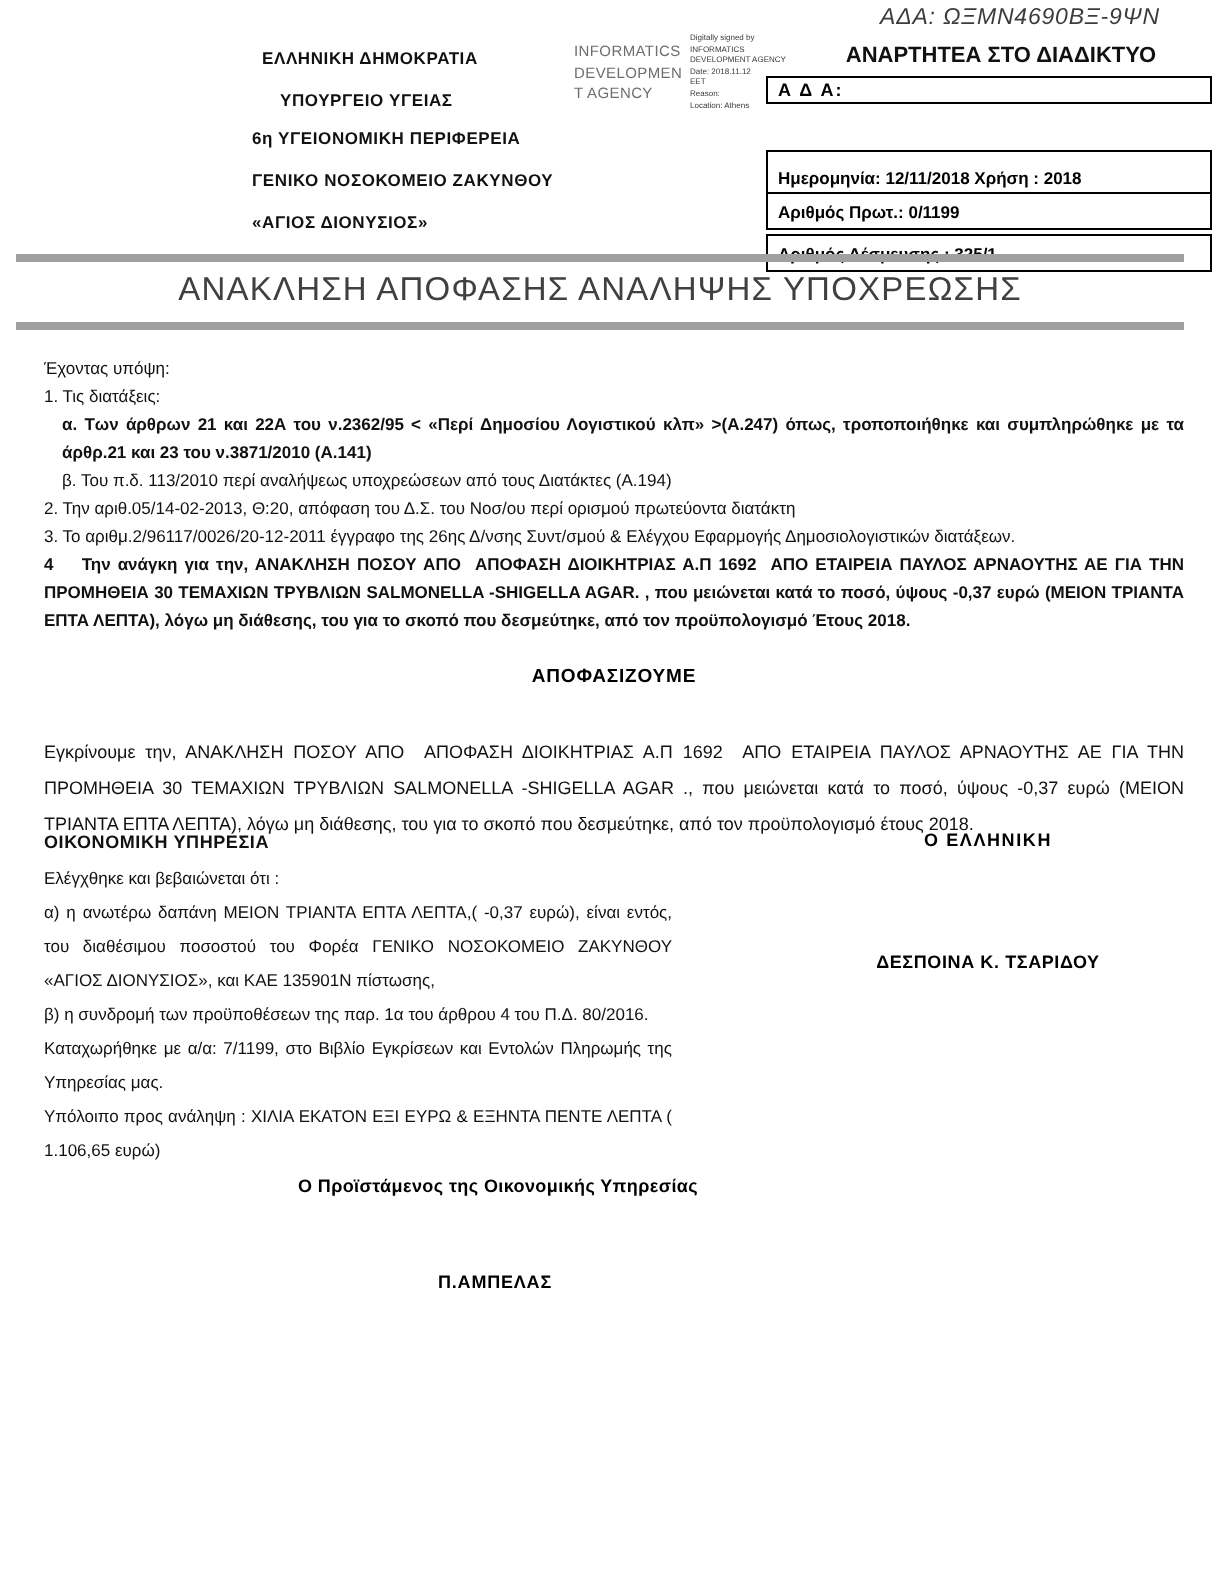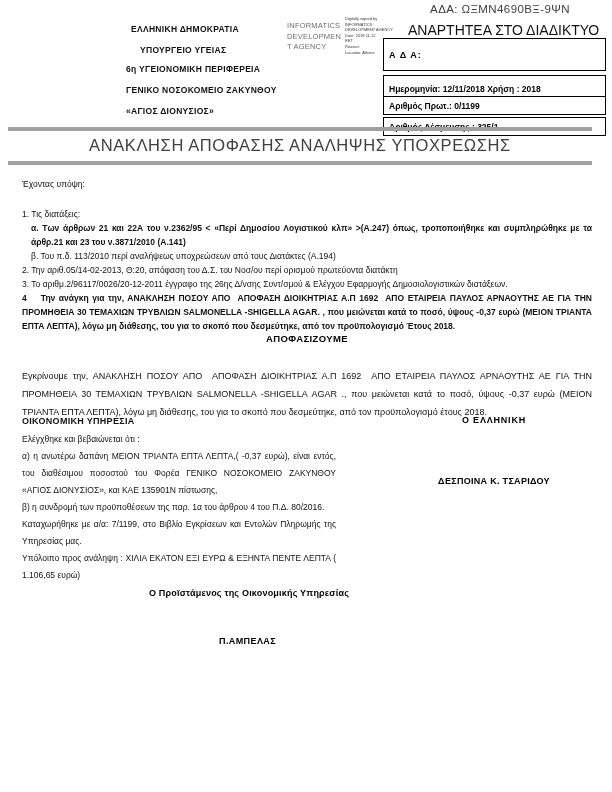--- a/index.html
+++ b/index.html
@@ -16,37 +16,37 @@
   .org .l{position:absolute;white-space:nowrap;letter-spacing:.3px;}
   .org .l1{left:5px;top:0;}
   .org .l2{left:14px;top:21px;}
   .org .l3{left:0;top:40px;}
   .org .l4{left:0;top:61px;}
   .org .l5{left:0;top:82px;}
   
   .stamp-agency{position:absolute;left:287px;top:21px;font-size:7.5px;line-height:10.5px;color:#6e6e6e;letter-spacing:.2px;white-space:pre;}
   .stamp-sig{position:absolute;left:345px;top:16px;font-size:4px;line-height:5.6px;color:#3a3a3a;white-space:pre;}
   
-  .ada-top{position:absolute;left:400px;top:3px;width:200px;text-align:center;font-size:11.5px;color:#3c3c3c;letter-spacing:.4px;white-space:nowrap;}
-  .anartitea{position:absolute;left:408px;top:22px;width:185px;text-align:center;font-weight:normal;font-size:14px;color:#111;white-space:nowrap;}
+  .ada-top{position:absolute;left:410px;top:3px;width:200px;text-align:center;font-size:11.5px;color:#3c3c3c;letter-spacing:.4px;white-space:nowrap;font-style:italic;}
+  .anartitea{position:absolute;left:408px;top:22px;width:185px;text-align:center;font-weight:bold;font-size:11px;color:#111;white-space:nowrap;}
   
   .ibox{position:absolute;left:383px;width:223px;border:1.5px solid #000;background:#fff;
         font-weight:bold;font-size:8.5px;display:flex;align-items:center;padding-left:5px;box-sizing:border-box;white-space:nowrap;}
-  .ibox.b1{top:38px;height:33px;font-size:9px;letter-spacing:1px;}
+  .ibox.b1{top:38px;height:14px;font-size:9px;letter-spacing:1px;}
   .ibox.b2{top:75px;height:27px;}
   .ibox.b3{top:96px;height:19px;}
   .ibox.b4{top:117px;height:19px;}
   
   .title-block{position:absolute;left:8px;top:127px;width:584px;
     border-top:4px solid #a0a0a2;border-bottom:4px solid #a0a0a2;
     padding:5px 0 6px 0;text-align:center;}
   .title-block .t{font-size:16.5px;letter-spacing:.6px;color:#404040;white-space:nowrap;}
   
   .preamble{position:absolute;left:22px;top:177px;width:570px;font-size:8.5px;line-height:14px;color:#111;}
-  .preamble .intro{margin-bottom:16px;}
+  .preamble .intro{margin-bottom:0;}
   .p-item{margin:0;}
   .p-item.indent{padding-left:9px;}
   .p-item.just{text-align:justify;font-weight:bold;}
   
   .decide-head{position:absolute;left:22px;top:333px;width:570px;text-align:center;font-weight:bold;font-size:9.5px;letter-spacing:.4px;}
   .decide-par{position:absolute;left:22px;top:367px;width:570px;font-size:9px;line-height:18px;text-align:justify;color:#111;}
   
   .fin{position:absolute;left:22px;top:413px;width:314px;font-size:8.5px;line-height:17px;color:#111;}
   .fin .head{font-weight:bold;font-size:9px;letter-spacing:.3px;margin-bottom:1px;}
   .fin .fline{text-align:justify;margin:0;}

